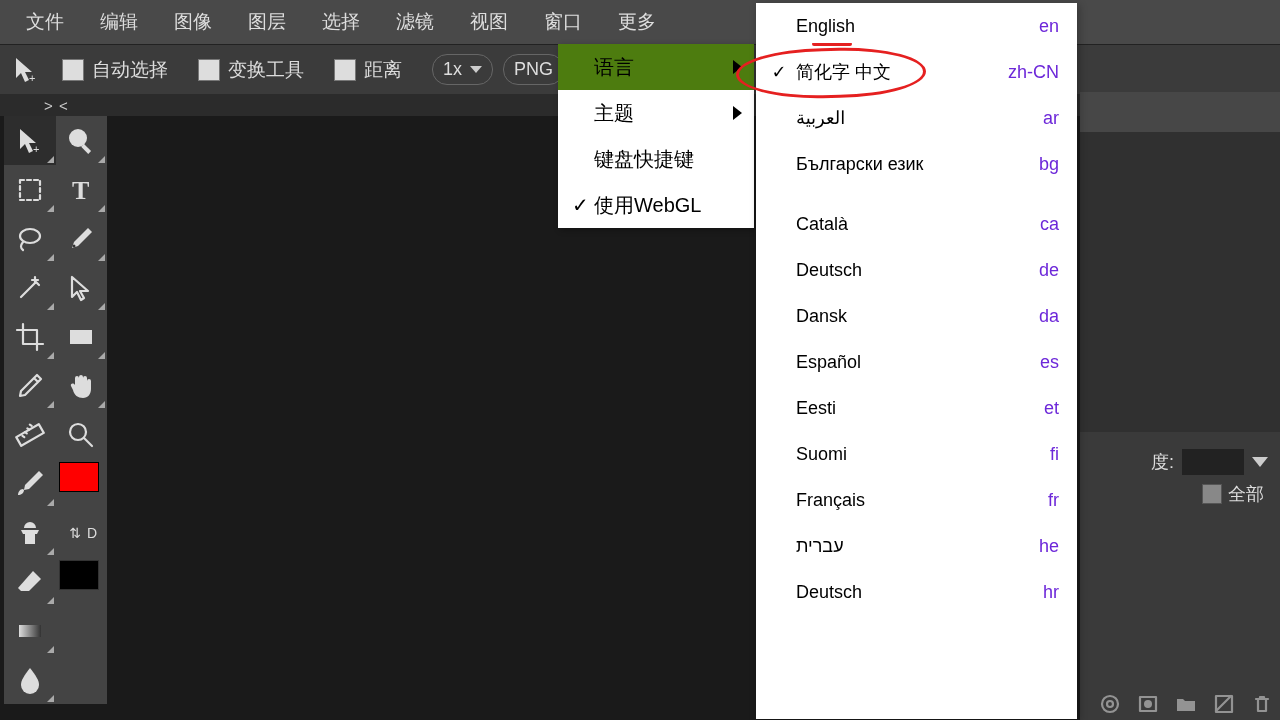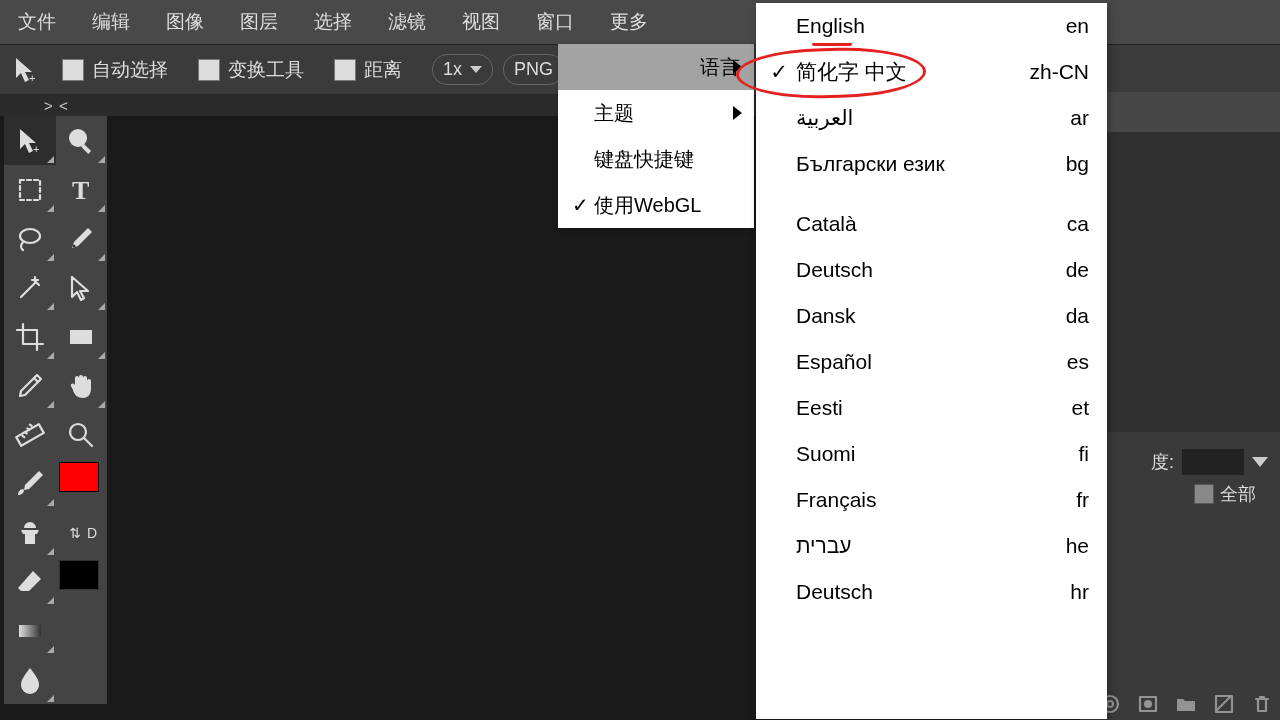--- a/index.html
+++ b/index.html
@@ -11,20 +11,21 @@
     overflow: hidden;
     color: #ddd;
     user-select: none;
   }
   
   .menubar {
     height: 44px;
     background: #494949;
     display: flex;
     align-items: center;
+    padding-left: 8px;
     font-size: 19px;
   }
   .menubar .item {
     padding: 0 18px;
     cursor: pointer;
   }
   
   .optionsbar {
     height: 50px;
     background: #3b3b3b;
@@ -138,21 +139,21 @@
     width: 62px; height: 26px; background: #222;
   }
   .panel-line .tri {
     width: 0; height: 0;
     border-left: 8px solid transparent;
     border-right: 8px solid transparent;
     border-top: 10px solid #ccc;
   }
   .panel-cb-row {
     display: flex; align-items: center; justify-content: flex-end;
-    padding-right: 24px; gap: 6px; font-size: 18px; text-align: center;
+    padding-right: 16px; gap: 6px; font-size: 18px; text-align: center;
   }
   .panel-cb {
     width: 20px; height: 20px; background: #888; border: 1px solid #555;
   }
   .bottom-icons {
     position: absolute; bottom: 4px; right: 6px;
     display: flex; gap: 14px;
   }
   .bicon {
     width: 24px; height: 24px;
@@ -170,62 +171,62 @@
     font-size: 20px;
     box-shadow: 2px 2px 6px rgba(0,0,0,0.3);
   }
   .submenu1 .mitem {
     height: 46px;
     display: flex;
     align-items: center;
     padding: 0 14px;
     position: relative;
   }
-  .submenu1 .mitem.highlight { background: #a3a3a3; justify-content: flex-end; }
+  .submenu1 .mitem.highlight { background: #4d7c0f; }
   .submenu1 .sub-arrow {
     position: absolute; right: 12px;
     width: 0; height: 0;
     border-top: 7px solid transparent;
     border-bottom: 7px solid transparent;
     border-left: 9px solid #000;
   }
   .submenu1 .check {
     width: 22px;
     display: inline-block;
   }
   
   .langmenu {
     position: absolute;
     left: 756px;
     top: 3px;
-    width: 351px;
+    width: 321px;
     height: 716px;
     background: #fff;
     color: #000;
-    font-size: 21px;
+    font-size: 18px;
     overflow: hidden;
     box-shadow: 2px 2px 8px rgba(0,0,0,0.3);
   }
   .langmenu .litem {
     height: 46px;
     display: flex;
     align-items: center;
     padding: 0 18px 0 12px;
     justify-content: space-between;
   }
   .langmenu .litem .lname {
     display: flex;
     align-items: center;
     gap: 6px;
   }
   .langmenu .check {
     width: 22px; display: inline-block; text-align: center;
   }
   .langmenu .spacer { height: 14px; }
-  .langmenu .code { color: #000000; text-align: right; }
+  .langmenu .code { color: #6d28d9; text-align: right; }
   
   .annot {
     position: absolute;
     pointer-events: none;
   }
   .annot.circle {
     left: 736px; top: 48px;
     width: 190px; height: 50px;
     border: 3px solid #e52020;
     border-radius: 50% / 55%;

